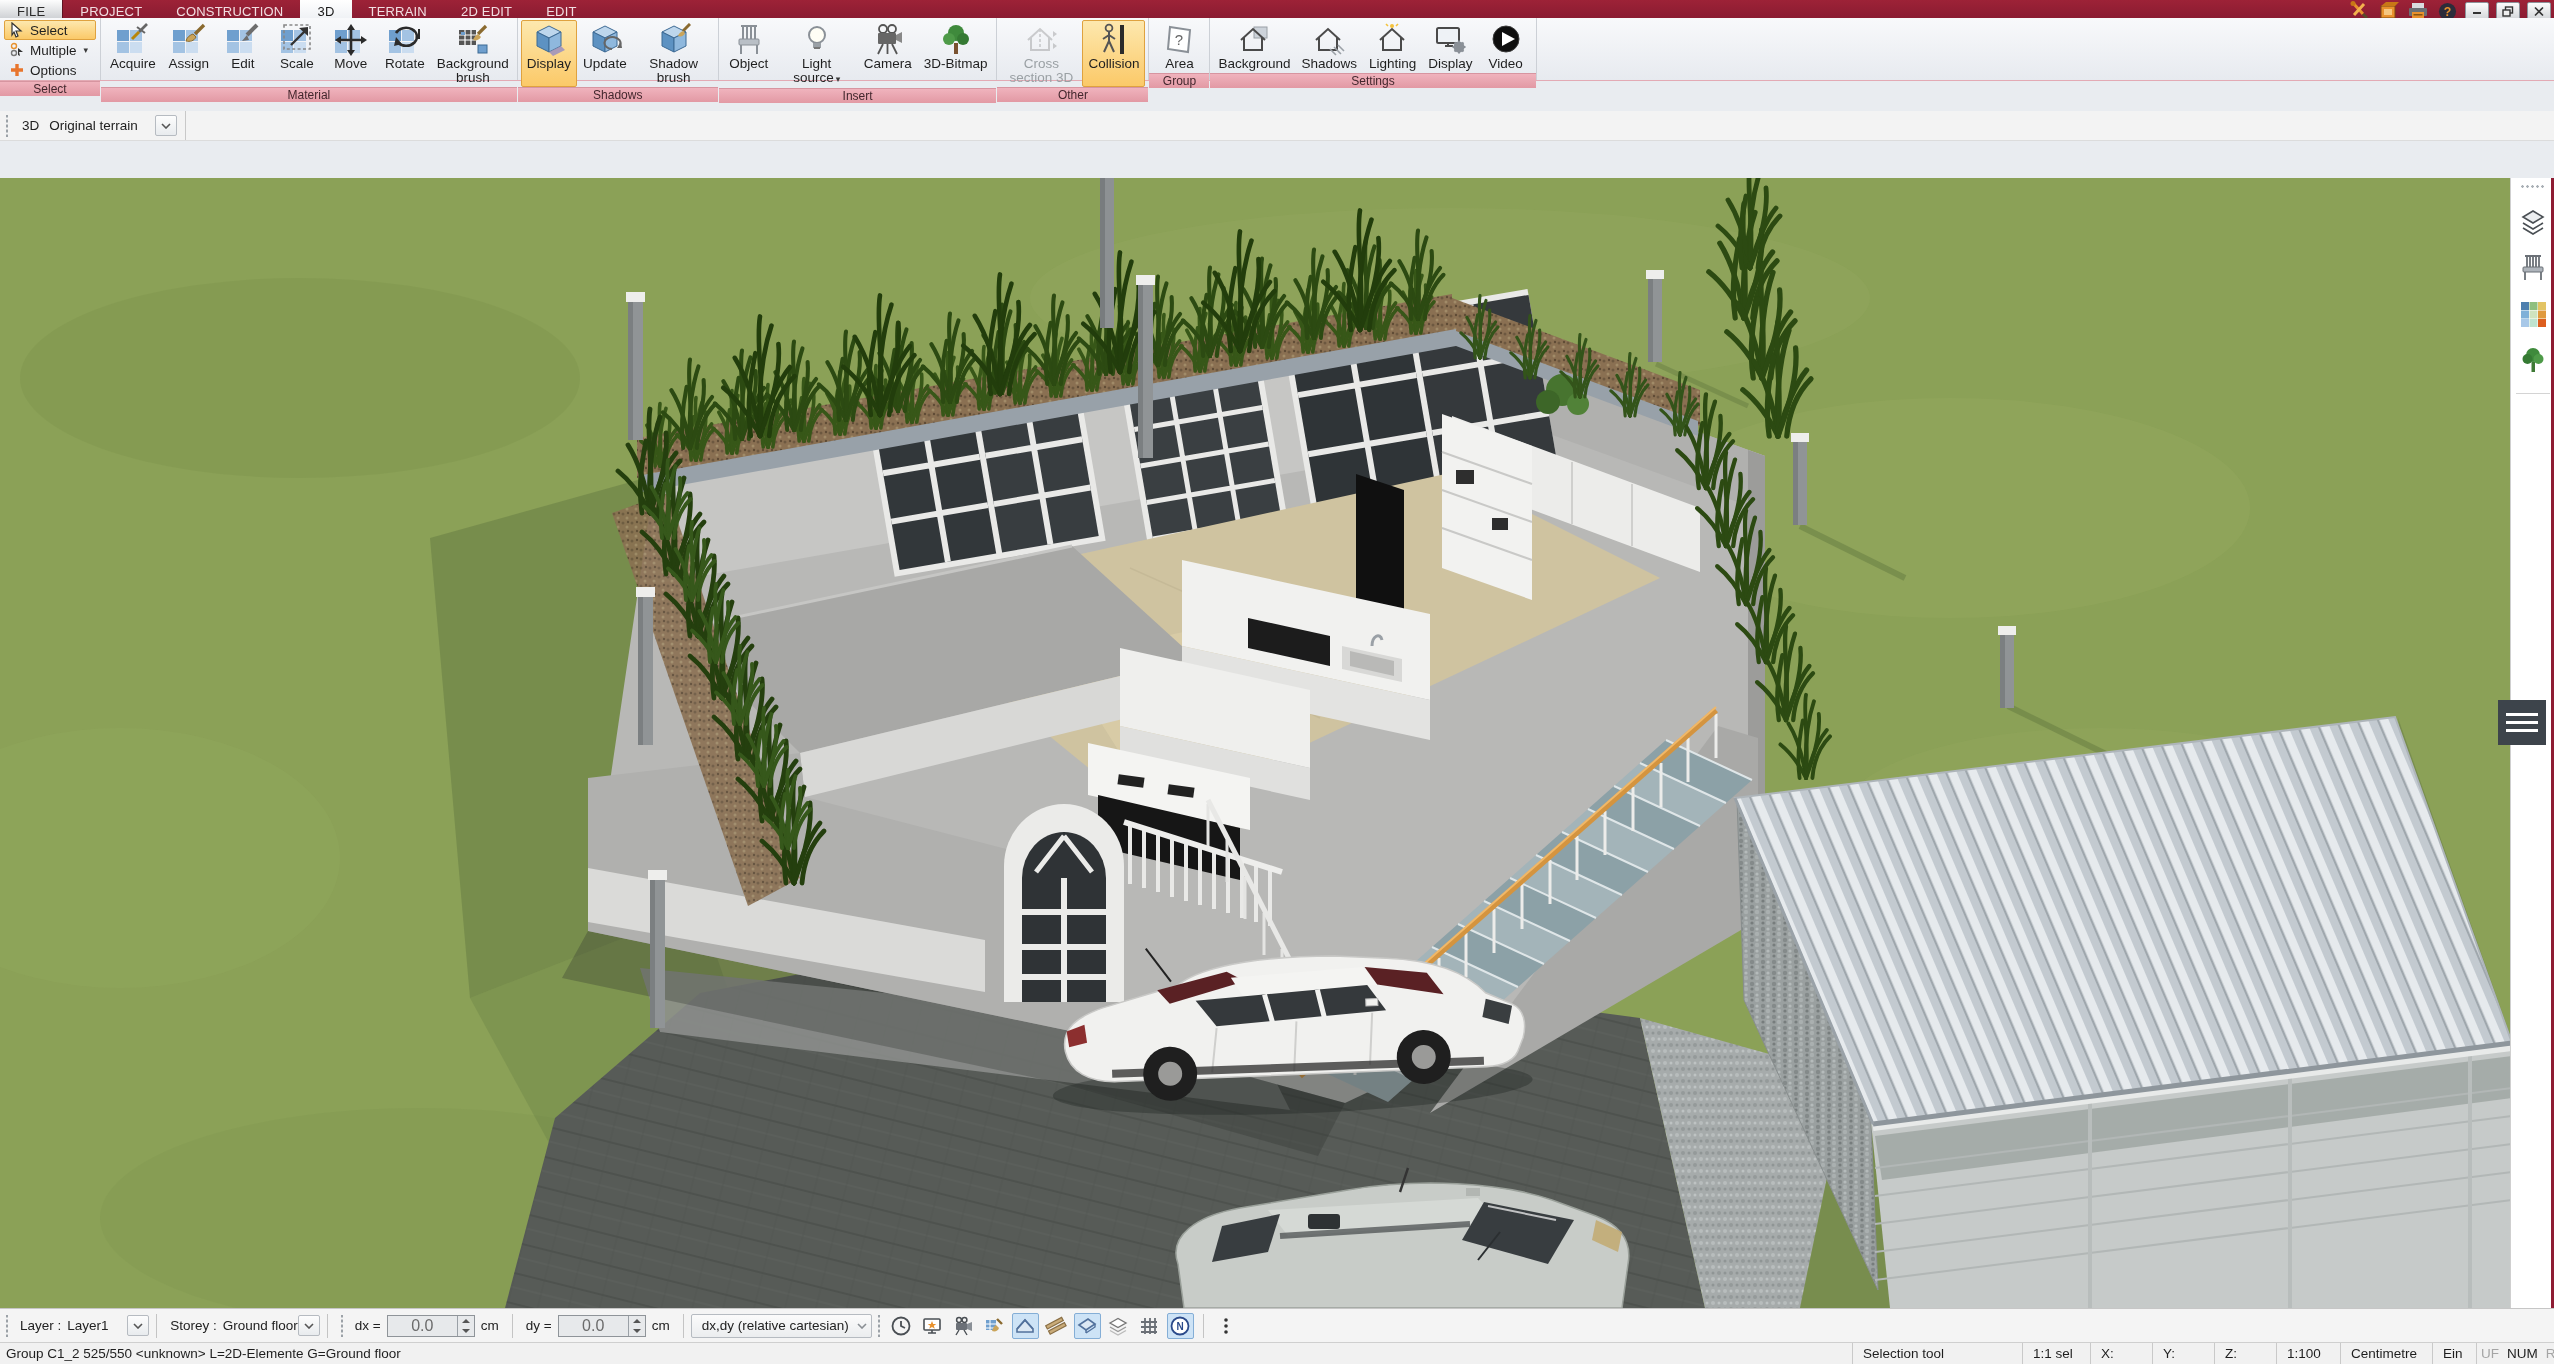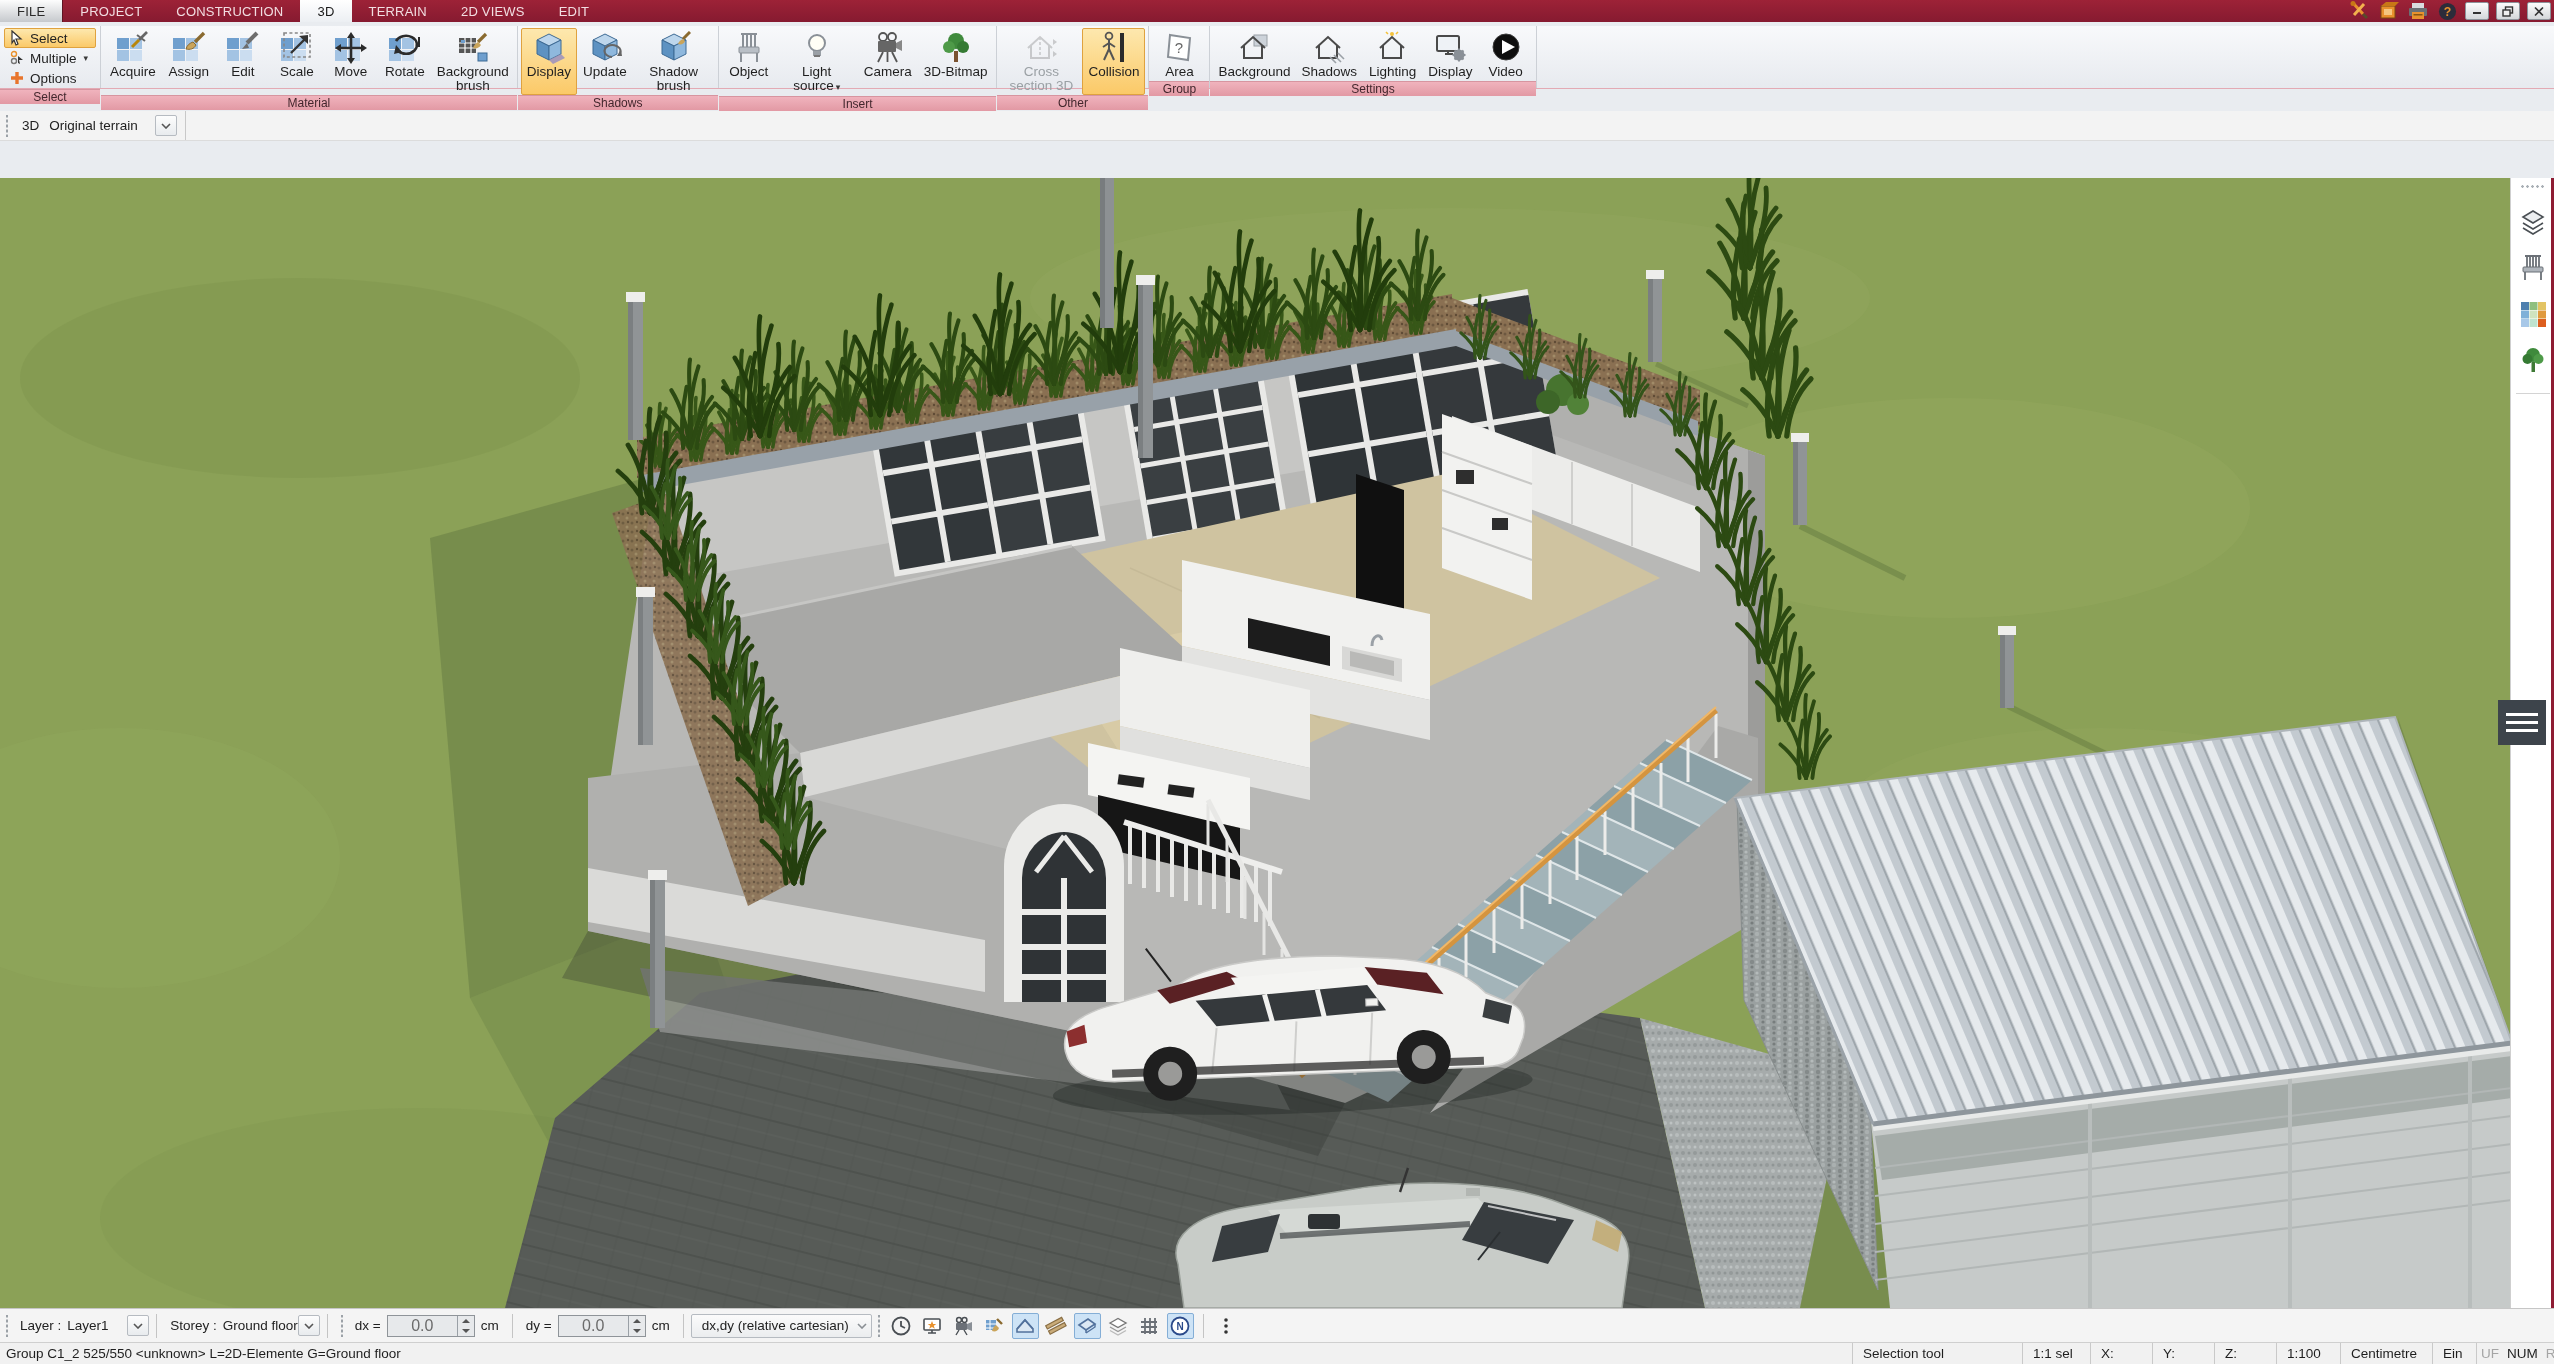--- a/index.html
+++ b/index.html
@@ -10,21 +10,21 @@
 
 .tabbar{position:absolute;left:0;top:0;width:100%;height:22px;background:linear-gradient(#9d2237,#861a30);display:flex;align-items:stretch}
 .tab{display:flex;align-items:center;padding:0 17px;font-size:13px;color:#f2dde1;letter-spacing:.2px}
 .tab-file{background:linear-gradient(#fdfdfd,#c6c9cd);color:#2a2a2a;border-right:1px solid #5f1322}
 .tab-active{background:linear-gradient(#ffffff,#eceff3);color:#1a1a1a}
 .tb-right{margin-left:auto;display:flex;align-items:center;gap:7px;padding-right:3px}
 .tb-ico{width:22px;height:18px;display:flex;align-items:center;justify-content:center}
 .winbtn{width:24px;height:18px;background:linear-gradient(#fcfcfc,#d4d7da);border:1px solid #8d939a;border-radius:2px;display:flex;align-items:center;justify-content:center}
 
 
-.ribbon{position:absolute;left:0;top:26px;width:100%;height:63px;background:linear-gradient(#f8f9fb,#e7eaef);display:flex;border-bottom:1px solid #e3aab4}
+.ribbon{position:absolute;left:0;top:18px;width:100%;height:63px;background:linear-gradient(#f8f9fb,#e7eaef);display:flex;border-bottom:1px solid #e3aab4}
 .rgroup{display:flex;flex-direction:column;border-right:1px solid #ccd0d6}
 .rbuttons{flex:1;display:flex;align-items:stretch;padding:2px 3px 0}
 .rband{height:15px;background:linear-gradient(#f0b3bd,#e299a4);font-size:12px;color:#43272d;text-align:center;line-height:15px;border-top:1px solid #d festa}
 .rband{border-top:1px solid #d795a0}
 .rbtn{display:flex;flex-direction:column;align-items:center;justify-content:flex-start;padding:2px 5px 1px;min-width:54px;max-width:82px;font-size:13.5px;color:#1f1f1f;text-align:center;line-height:14px;border:1px solid transparent;border-radius:2px}
 .rbtn .ric{width:34px;height:33px;margin-bottom:1px;flex:none}
 .rbtn-hl{background:linear-gradient(#fde8ae,#fbc968);border-color:#dfa23f}
 .rbtn-dis{color:#9aa0a4}
 .rbtn-dis .ric{opacity:.45}
 .selcol{display:flex;flex-direction:column;justify-content:space-between;padding:2px 4px 1px}
@@ -108,21 +108,21 @@
 </svg>
 
 <div class="app">
 
   <div class="tabbar">
     <div class="tab tab-file">FILE</div>
     <div class="tab">PROJECT</div>
     <div class="tab">CONSTRUCTION</div>
     <div class="tab tab-active">3D</div>
     <div class="tab">TERRAIN</div>
-    <div class="tab">2D VIEWS</div>
+    <div class="tab">2D EDIT</div>
     <div class="tab">EDIT</div>
     <div class="tb-right">
       <span class="tb-ico">
         <svg viewBox="0 0 22 20" width="22" height="20">
             <path d="M4,2 L14,13" stroke="#e8912d" stroke-width="3"></path>
             <path d="M15,3 L5,14" stroke="#f3b14e" stroke-width="3"></path>
             <circle cx="4" cy="2.5" r="2.5" fill="#c87716"></circle>
             <path d="M14,13 l4,4" stroke="#5a4a2a" stroke-width="3"></path>
           </svg>
       </span>

